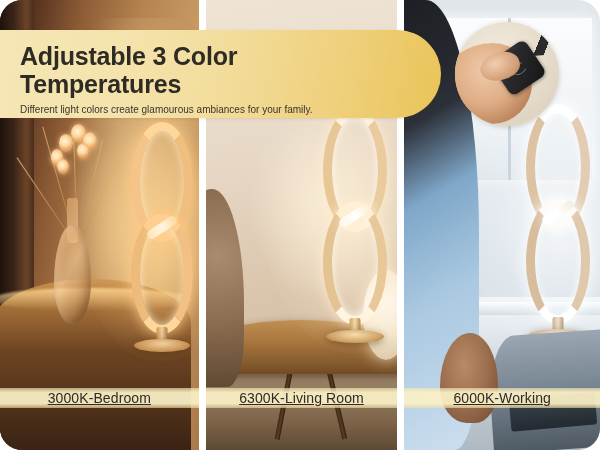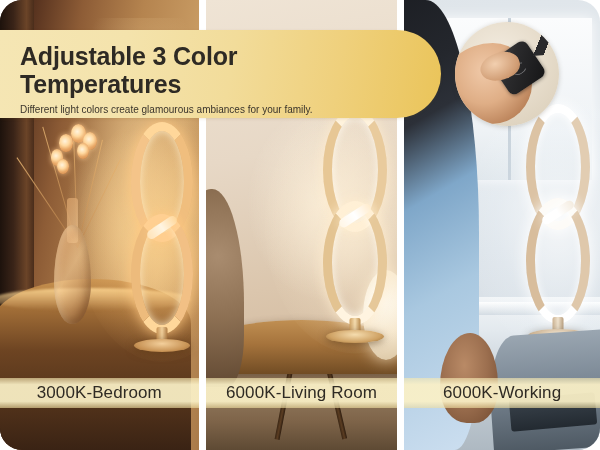--- a/index.html
+++ b/index.html
@@ -264,31 +264,32 @@
     border-radius: 5px; box-shadow: 0 0 13px rgba(255,255,255,1); }
   .lamp3 .base { width: 60px; height: 13px;
     background: radial-gradient(ellipse at 50% 36%, #f0e2cd, #cbb292 62%, #998063 100%);
     box-shadow: 0 2px 8px rgba(80,70,55,.45); }
   .lamp3 .stem { bottom: 9px; width: 11px; height: 16px;
     background: linear-gradient(90deg, #cbb292, #efe2cd 50%, #b89f80); border-radius: 2px; }
 
   
   .caption {
     position: absolute; left: 0; bottom: 42px;
-    width: 100%; height: 30px;
+    width: 100%; height: 20px;
     display: flex; align-items: center; justify-content: center;
     background: linear-gradient(180deg,
       rgba(246,232,176,.62) 0%,
       rgba(250,240,198,.93) 22%,
       rgba(250,240,198,.93) 78%,
       rgba(240,222,160,.62) 100%);
     color: #2f2b24;
-    font-size: 17px;
+    font-size: 14px;
     letter-spacing: .1px;
     white-space: nowrap;
+    text-decoration: underline;
   }
 
   
   .banner {
     position: absolute; left: 0; top: 30px;
     width: 441px; height: 88px;
     background: linear-gradient(100deg,
       #f5e6b4 0%, #f4e3ac 28%, #f2dc9a 52%, #efd07c 76%, #eac459 100%);
     border-radius: 0 46px 46px 0;
     padding: 19px 60px 7px 20px;
@@ -426,21 +427,21 @@
 
         <div class="lamp lamp2">
           <div class="halo"></div>
           <div class="loop top"></div>
           <div class="loop bot"></div>
           <div class="cross"></div>
           <div class="stem"></div>
           <div class="base"></div>
         </div>
       </div>
-      <div class="caption">6000K-Living Room</div>
+      <div class="caption">6300K-Living Room</div>
     </div>
 
     <div class="panel gap"></div>
 
     <div class="panel p3">
       <div class="scene3">
         <div class="s3-win"></div>
         <div class="s3-desk"></div>
         <div class="s3-deskedge"></div>
 

